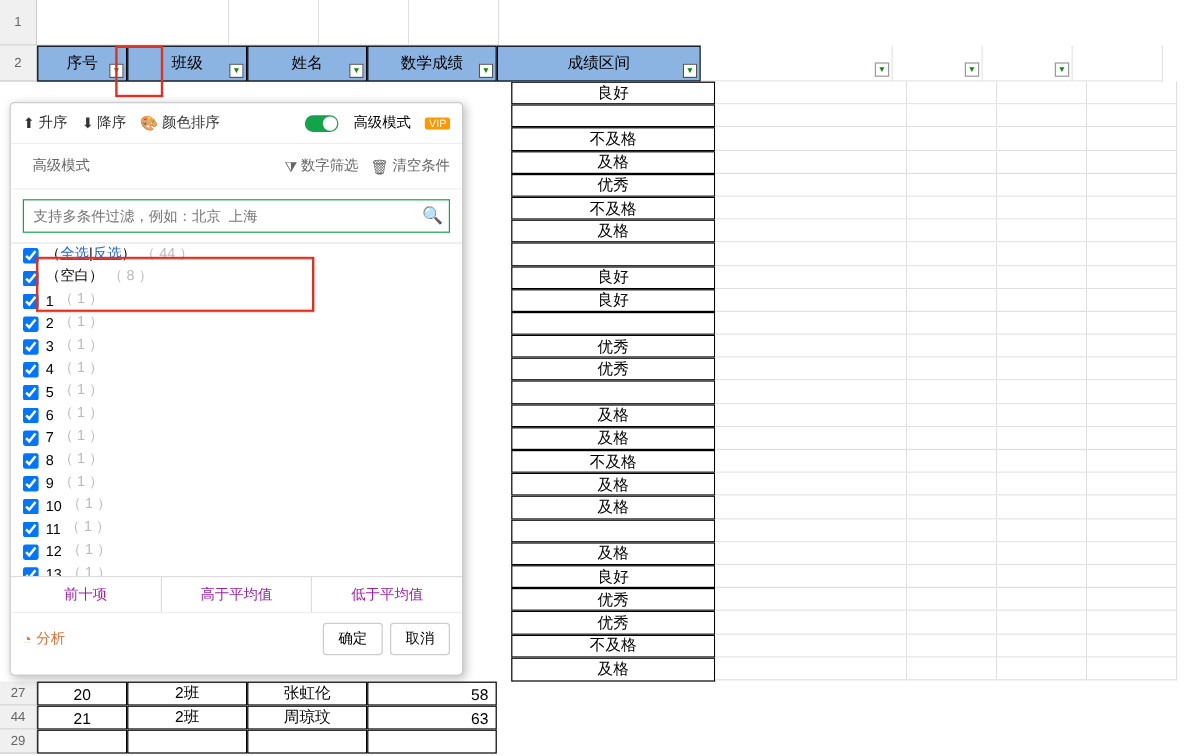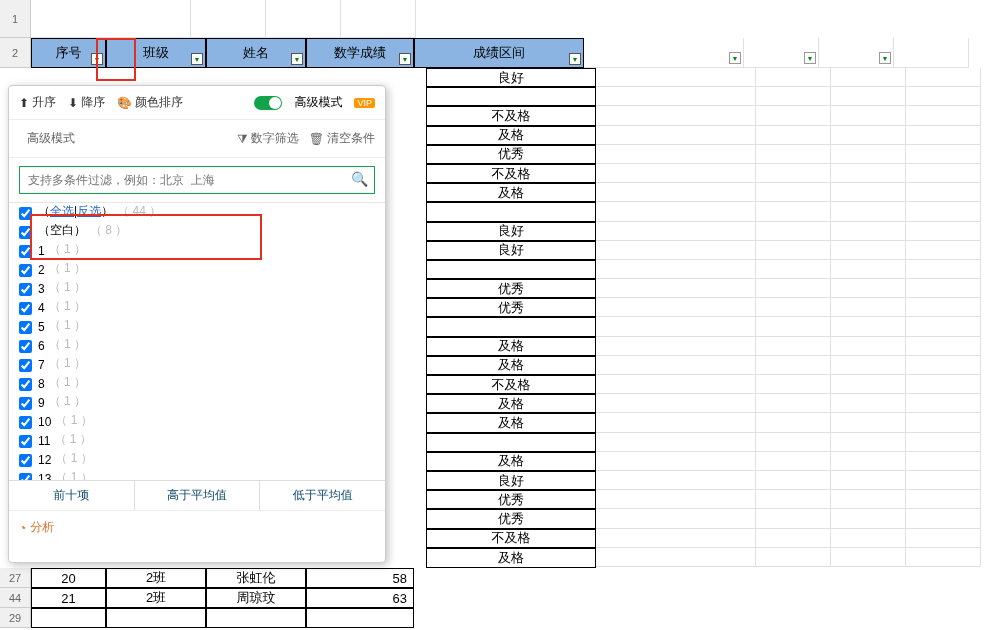--- a/index.html
+++ b/index.html
@@ -63,21 +63,21 @@
 .p-cols .spacer { flex: 1; }
 
 .p-list { height: 278px; overflow-y: scroll; border-top: 1px solid #e5e5e5; }
 .p-item { display: flex; align-items: flex-end; padding: 2px 10px; height: 19px; font-size: 12px; }
 .p-item input { margin-right: 6px; }
 .p-item .cnt { color: #bbb; margin-left: 4px; }
 .p-item .allsel { color: #2266cc; text-decoration: underline; }
 .p-item .inv { color: #2266cc; text-decoration: underline; }
 
 .p-quick { display: flex; border-top: 1px solid #ddd; }
-.p-quick div { flex: 1; text-align: center; padding: 6px 0; color: #0c4a6e; border-right: 1px solid #ddd; cursor: pointer; }
+.p-quick div { flex: 1; text-align: center; padding: 6px 0; color: #a21caf; border-right: 1px solid #ddd; cursor: pointer; }
 .p-quick div:last-child { border-right: 0; }
 
 .p-footer { display: flex; align-items: center; padding: 8px 10px; gap: 8px; border-top: 1px solid #eee; }
 .p-footer .analy { color: #e07030; display: flex; align-items: center; gap: 4px; }
 .p-footer .btns { margin-left: auto; display: flex; gap: 6px; }
 .p-footer button { padding: 4px 12px; border: 1px solid #ccc; background: #fff; border-radius: 3px; cursor: pointer; font-size: 12px; }
 
 ::-webkit-scrollbar { width: 16px; }
 ::-webkit-scrollbar-track { background: #f0f0f0; }
 ::-webkit-scrollbar-thumb { background: #c0c0c0; border: 2px solid #f0f0f0; }
@@ -455,17 +455,21 @@
   <div class="p-quick">
     <div>前十项</div>
     <div>高于平均值</div>
     <div>低于平均值</div>
   </div>
   <div class="p-footer">
     <span class="analy">
         <span>◔</span>
         <span>分析</span>
       </span>
+    <div class="btns">
+      <button>确定</button>
+      <button>取消</button>
+    </div>
   </div>
 </div>
 
 <div class="redbox1 rb-col"></div>
 <div class="redbox1 rb-list"></div>
 
 </body></html>

